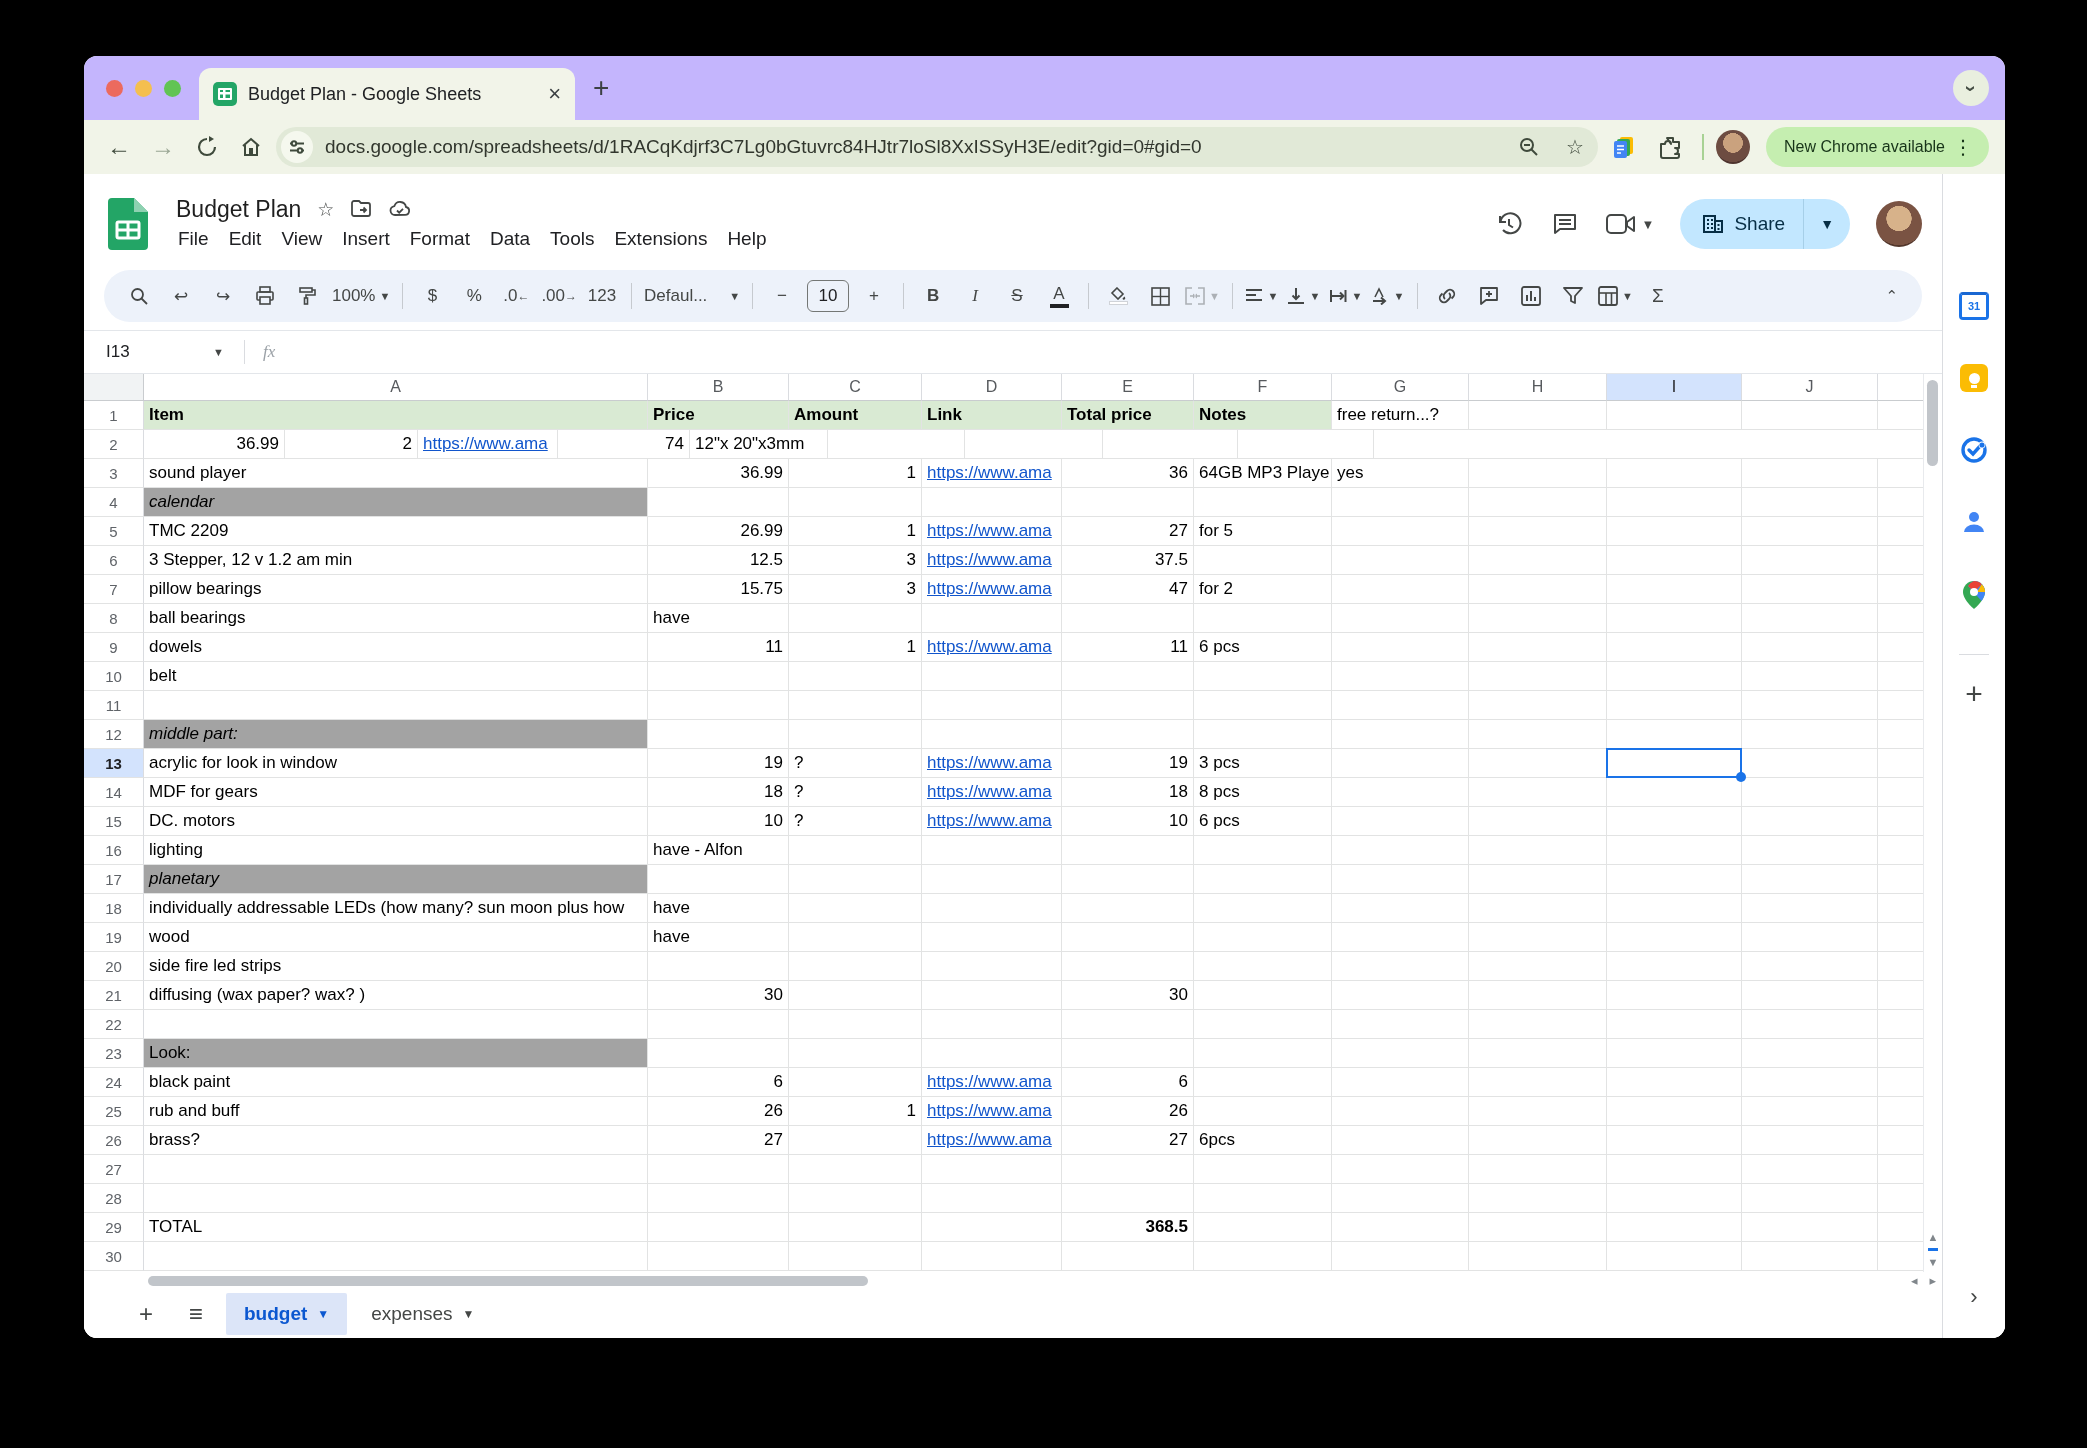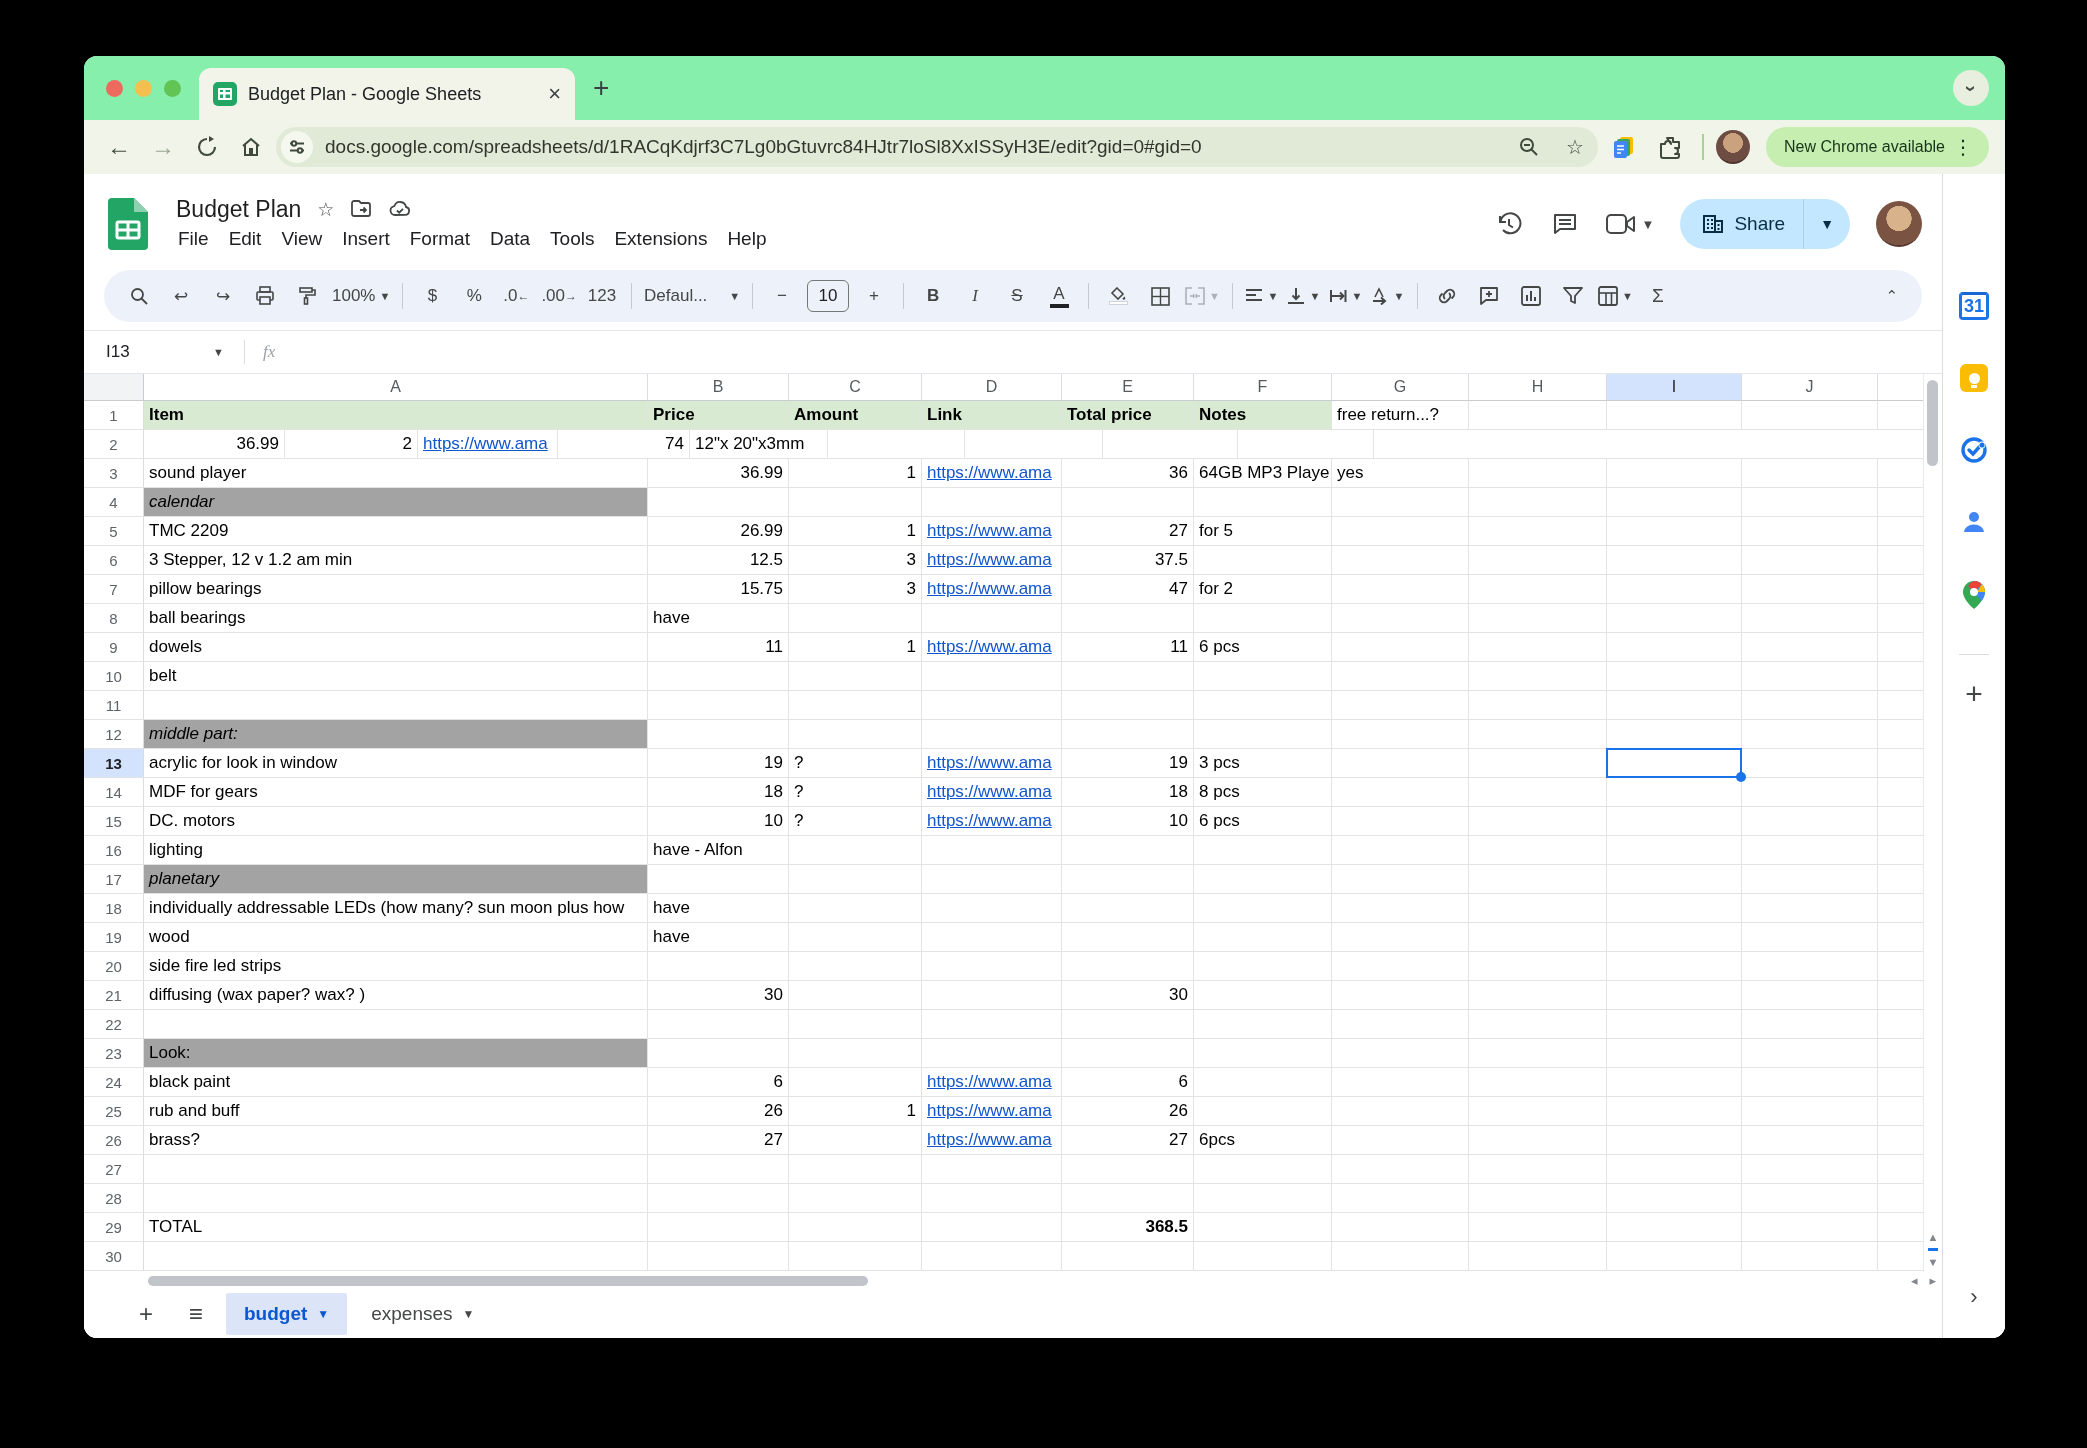--- a/index.html
+++ b/index.html
@@ -1,20 +1,20 @@
 <!DOCTYPE html>
 <html><head>
 <meta charset="utf-8">
 <style>
   html,body{margin:0;padding:0;}
   body{width:2087px;height:1448px;background:#000;position:relative;font-family:"Liberation Sans",sans-serif;-webkit-font-smoothing:antialiased;}
   .window{position:absolute;left:84px;top:56px;width:1921px;height:1282px;border-radius:13px;overflow:hidden;background:#fff;display:flex;flex-direction:column;}
 
   
-  .tabstrip{height:64px;background:#86efac;display:flex;align-items:center;flex:none;}
+  .tabstrip{height:64px;background:#c4b5fd;display:flex;align-items:center;flex:none;}
   .lights{display:flex;gap:12px;padding:0 18px 0 22px;}
   .light{width:17px;height:17px;border-radius:50%;}
   .l-red{background:#ec6a5e}.l-yellow{background:#f4bf4f}.l-green{background:#61c454}
   .tab{align-self:flex-end;height:52px;width:348px;background:#f2f4e9;border-radius:12px 12px 0 0;display:flex;align-items:center;padding:0 14px;gap:11px;}
   .tab-title{font-size:18px;color:#202124;flex:1;white-space:nowrap;overflow:hidden;}
   .tab-close{font-size:22px;color:#3c4043;line-height:1;}
   .newtab-btn{font-size:28px;color:#3c4043;margin-left:18px;font-weight:300;}
   .strip-chev{margin-left:auto;margin-right:16px;width:36px;height:36px;border-radius:50%;background:#e9efdf;display:flex;align-items:center;justify-content:center;color:#454d44;font-size:20px;}
   .chev-down{display:inline-block;transform:rotate(90deg);font-weight:bold;}
   .mini-sheets{width:24px;height:24px;border-radius:5px;background:#23a566;position:relative;flex:none;}
@@ -115,21 +115,21 @@
   .sheet-tab.active{background:#dce5f8;color:#0b57d0;font-weight:bold;border-radius:2px;}
   .sheet-tab .caret{font-size:12px;}
   .sheet-tab.active .caret{color:#0b57d0;}
 
   
   .side-panel{width:63px;border-left:1px solid #dadce0;display:flex;flex-direction:column;align-items:center;padding-top:118px;box-sizing:border-box;flex:none;background:#fff;}
   .sp-ic{width:30px;height:48px;margin-bottom:24px;display:flex;align-items:flex-start;justify-content:center;}
   .sp-div{width:30px;height:1px;background:#dadce0;margin:2px 0 22px;}
   .sp-plus{font-size:30px;color:#444746;font-weight:300;}
   .sp-chev{margin-top:auto;margin-bottom:28px;font-size:22px;color:#444746;}
-  .cal-ic{width:52px;height:28px;background:#fff;border-radius:4px;border:3px solid #1a73e8;border-top-color:#1967d2;box-sizing:border-box;display:flex;align-items:center;justify-content:center;font-size:18px;font-weight:bold;color:#1a73e8;}
+  .cal-ic{width:52px;height:28px;background:#fff;border-radius:4px;border:3px solid #1a73e8;border-top-color:#1967d2;box-sizing:border-box;display:flex;align-items:center;justify-content:center;font-size:11px;font-weight:bold;color:#1a73e8;}
   .keep-ic{width:28px;height:28px;background:#fbbc04;border-radius:6px;display:flex;align-items:center;justify-content:center;}
   .keep-ic i{width:11px;height:11px;border-radius:50%;background:#fff;display:block;position:relative;}
   .keep-ic i:after{content:"";position:absolute;left:2.5px;bottom:-4px;width:6px;height:3px;background:#fff;}
   svg.ic{display:block;}
 </style>
 </head>
 <body>
 
 <div class="window">
 

